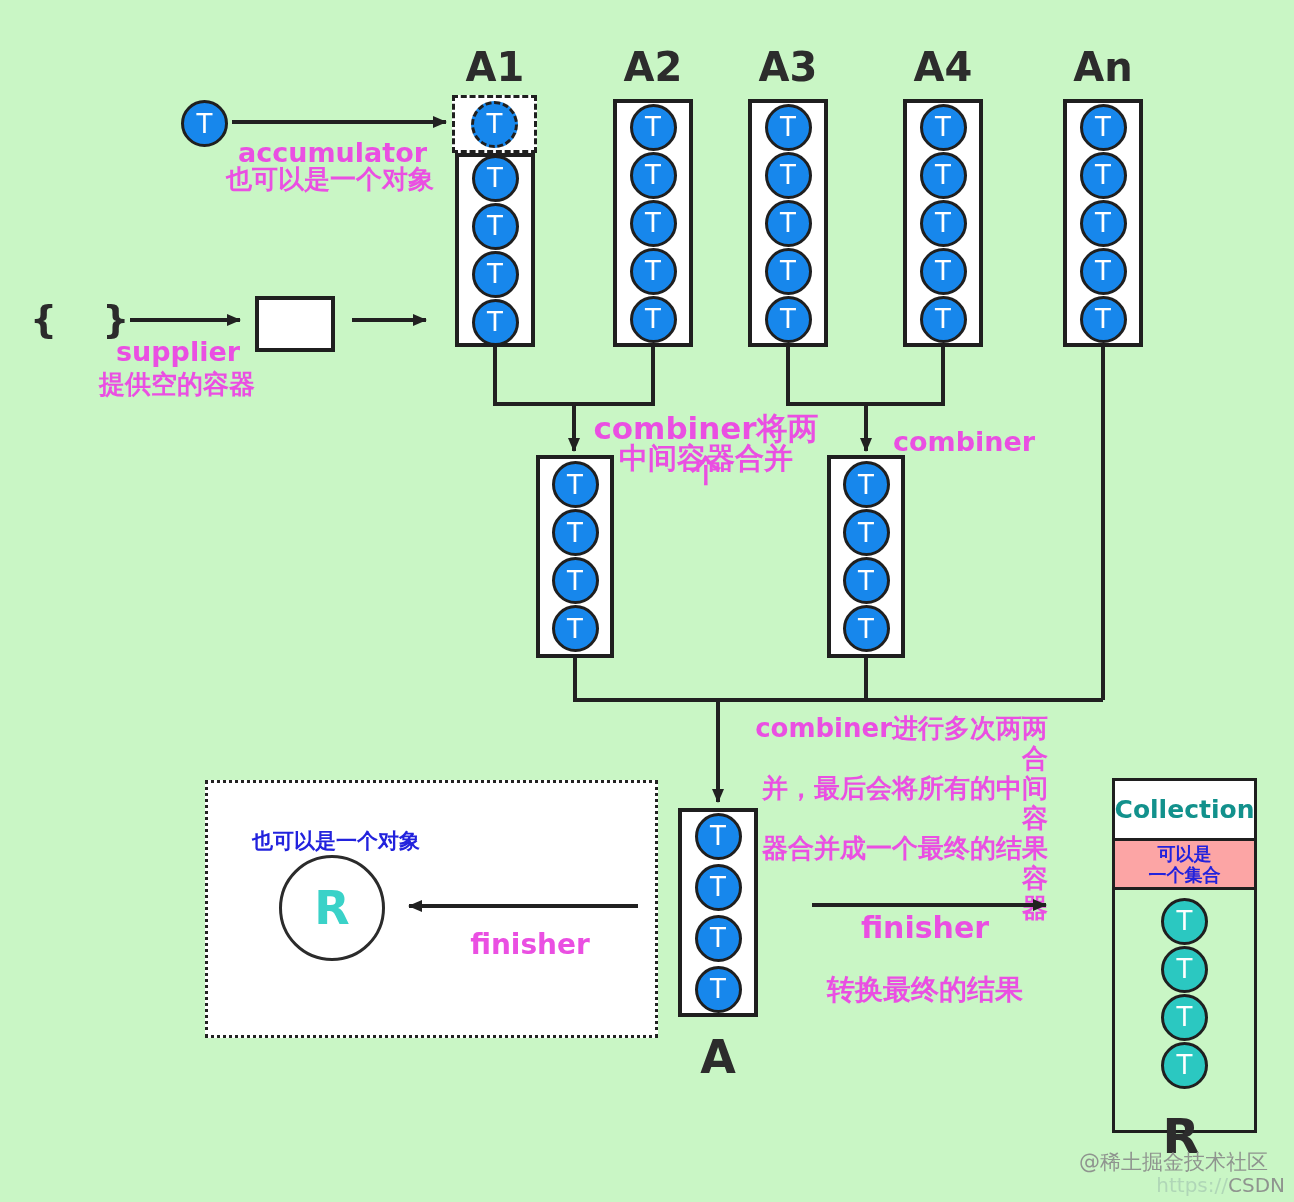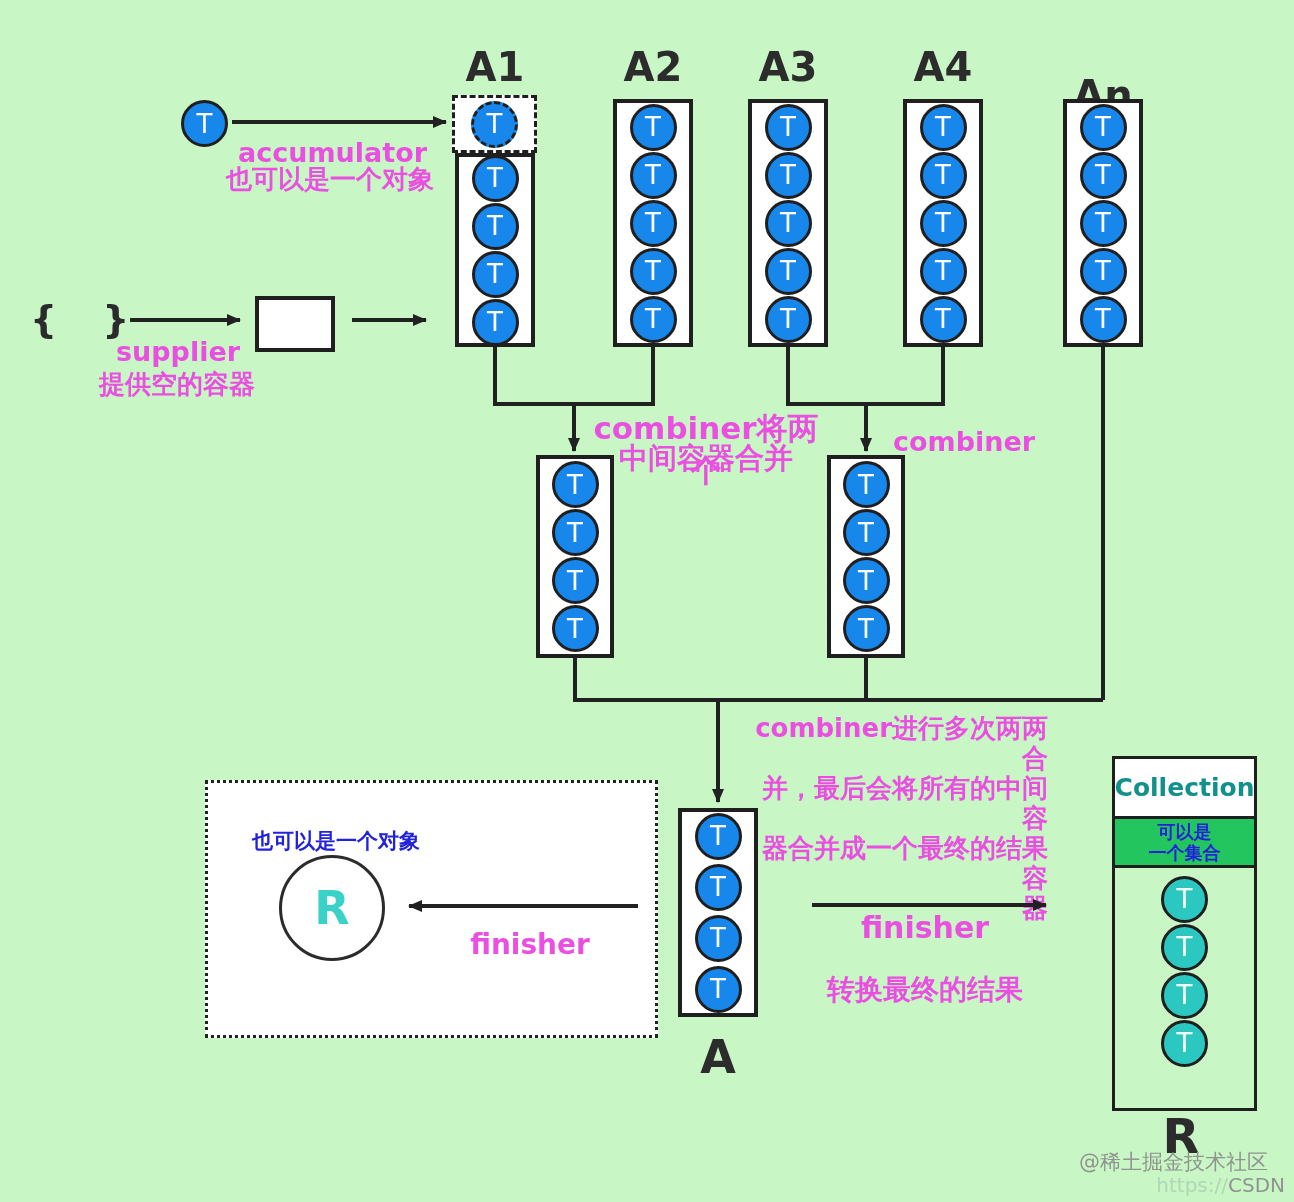--- a/index.html
+++ b/index.html
@@ -26,21 +26,21 @@
   .darklabel{position:absolute;color:#2c2c2c;font-weight:600;text-align:center;}
   .brace{position:absolute;color:#2b2b2b;font-size:38px;font-weight:600;letter-spacing:16px;}
   .wires{position:absolute;left:0;top:0;z-index:30;pointer-events:none;}
   .rcircle{position:absolute;width:106px;height:106px;border-radius:50%;background:#fff;
            border:3px solid #2b2b2b;box-sizing:border-box;display:flex;align-items:center;justify-content:center;
            color:#3ad2c8;font-size:46px;font-weight:700;}
   
   .colle{position:absolute;border:3px solid #1f1f1f;box-sizing:border-box;background:transparent;}
   .colle .title{background:#fff;border-bottom:3px solid #1f1f1f;height:57px;display:flex;align-items:center;justify-content:center;
                 color:#12918c;font-size:25px;font-weight:600;}
-  .colle .note{background:#22c55e;border-bottom:3px solid #1f1f1f;height:46px;display:flex;flex-direction:column;
+  .colle .note{background:#fca5a5;border-bottom:3px solid #1f1f1f;height:46px;display:flex;flex-direction:column;
                align-items:center;justify-content:center;color:#2222dd;font-weight:700;font-size:18px;line-height:21px;}
   .colle .body{height:198px;display:flex;flex-direction:column;align-items:center;justify-content:center;gap:1px;padding-top:4px;}
   .watermark{position:absolute;color:#8f948f;text-align:right;}
   .watermark .faint{color:#aacfb4;opacity:.8;}
 </style>
 </head>
 <body>
 
 <div class="stage">
 
@@ -71,21 +71,21 @@
 
   <div class="brace" style="left:30px;top:297px;">{ }</div>
   <div class="rect" style="left:255px;top:296px;width:80px;height:56px;"></div>
   <div class="magenta" style="left:98px;top:336px;width:160px;font-size:27px;">supplier</div>
   <div class="magenta" style="left:77px;top:367px;width:200px;font-size:26px;">提供空的容器</div>
 
   <div class="collabel" style="left:450px;top:44px;">A1</div>
   <div class="collabel" style="left:608px;top:44px;">A2</div>
   <div class="collabel" style="left:743px;top:44px;">A3</div>
   <div class="collabel" style="left:898px;top:44px;">A4</div>
-  <div class="collabel" style="left:1058px;top:44px;margin-top:28px;">An</div>
+  <div class="collabel" style="left:1058px;top:44px;">An</div>
 
   <div class="dottedbox" style="left:452px;top:95px;width:85px;height:58px;">
     <span class="tcircle dashed">T</span>
   </div>
   <div class="rect" style="left:455px;top:153px;width:80px;height:194px;">
       <span class="tcircle">T</span>
       <span class="tcircle">T</span>
       <span class="tcircle">T</span>
       <span class="tcircle">T</span>
     </div>
@@ -152,21 +152,21 @@
   <div class="darklabel" style="left:668px;top:1030px;width:100px;font-size:46px;">A</div>
 
   <div class="bigdotted" style="left:205px;top:780px;width:453px;height:258px;"></div>
   <div class="bluetext" style="left:236px;top:827px;width:200px;font-size:21px;">也可以是一个对象</div>
   <div class="rcircle" style="left:279px;top:855px;">R</div>
   <div class="magenta" style="left:455px;top:928px;width:150px;font-size:28px;">finisher</div>
 
   <div class="magenta" style="left:825px;top:910px;width:200px;font-size:30px;">finisher</div>
   <div class="magenta" style="left:805px;top:943px;width:240px;font-size:28px;margin-top:28px;">转换最终的结果</div>
 
-  <div class="colle" style="left:1112px;top:756px;width:145px;height:355px;">
+  <div class="colle" style="left:1112px;top:778px;width:145px;height:355px;">
     <div class="title">Collection</div>
     <div class="note">
       <div>可以是</div>
       <div>一个集合</div>
     </div>
     <div class="body">
         <span class="tcircle teal">T</span>
         <span class="tcircle teal">T</span>
         <span class="tcircle teal">T</span>
         <span class="tcircle teal">T</span>

